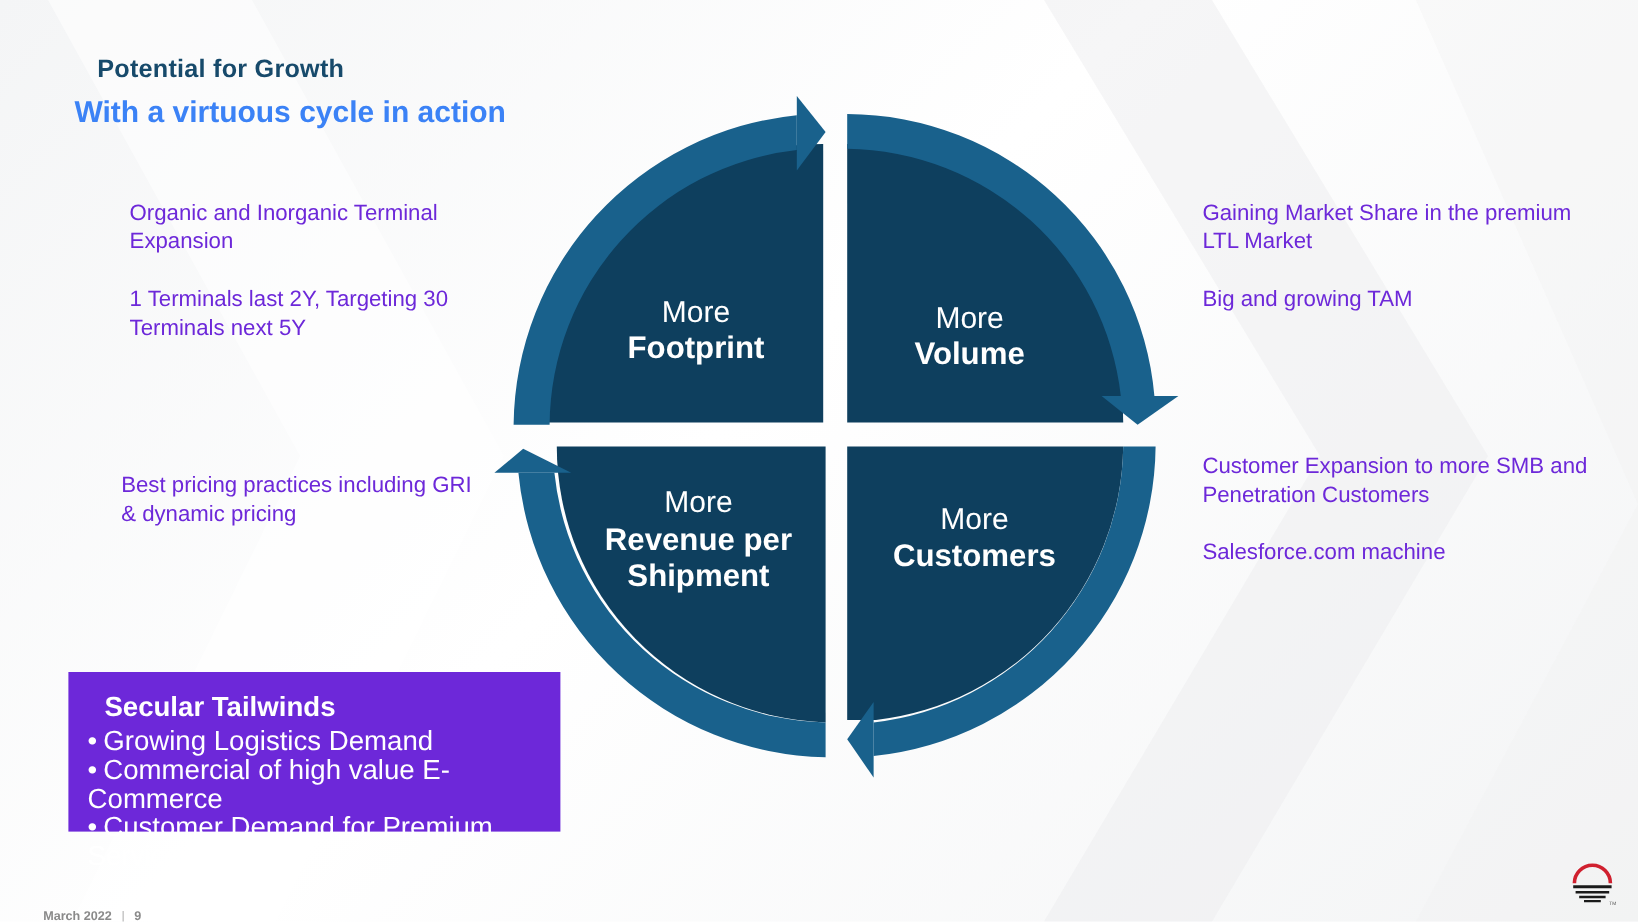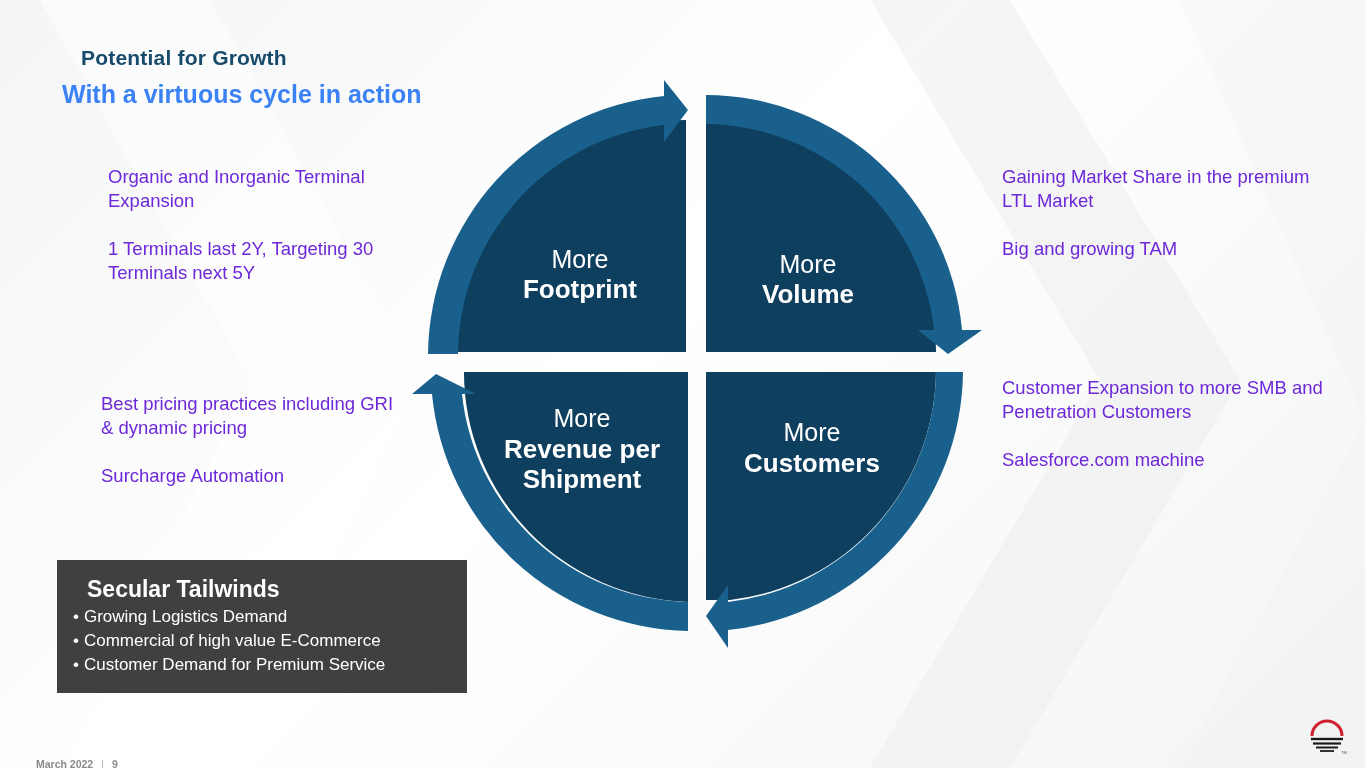--- a/index.html
+++ b/index.html
@@ -27,26 +27,26 @@
   #note-br { left: 1002px; top: 376px; width: 330px; }
   #note-bl { left: 101px; top: 392px; width: 300px; }
 
   #cycle { position: absolute; left: 0; top: 0; width: 1365px; height: 768px; }
   .q-label { fill: #ffffff; font-family: "Liberation Sans", sans-serif; text-anchor: middle; }
   .q-more { font-size: 25px; }
   .q-main { font-size: 26px; font-weight: bold; }
 
   .tailwinds {
     position: absolute; left: 57px; top: 560px; width: 410px; height: 133px;
-    background: #404040; color: #ffffff; box-sizing: border-box;
+    background: #6d28d9; color: #ffffff; box-sizing: border-box;
     padding: 16px 0 0 30px;
   }
   .tailwinds h3 { margin: 0 0 2px 0; font-size: 23px; font-weight: bold; }
   .tailwinds ul { list-style: none; margin: 0; padding: 0; }
-  .tailwinds li { font-size: 17px; line-height: 24px; margin-left: -14px; }
+  .tailwinds li { font-size: 23px; line-height: 24px; margin-left: -14px; }
   .tailwinds li::before { content: "\2022"; margin-right: 5px; }
 
   .footer {
     position: absolute; left: 36px; top: 758px;
     font-size: 10.5px; font-weight: bold; color: #8a8a8a;
   }
   .footer .sep { font-weight: normal; color: #b0b0b0; margin: 0 8px; }
   .logo { position: absolute; left: 1307px; top: 718px; width: 40px; height: 40px; }
 </style>
 </head>
@@ -104,21 +104,20 @@
 <div class="note" id="note-tr">
   <p>Gaining Market Share in the premium LTL Market</p>
   <p>Big and growing TAM</p>
 </div>
 <div class="note" id="note-br">
   <p>Customer Expansion to more SMB and Penetration Customers</p>
   <p>Salesforce.com machine</p>
 </div>
 <div class="note" id="note-bl">
   <p>Best pricing practices including GRI &amp; dynamic pricing</p>
-  <p>Surcharge Automation</p>
 </div>
 
 <div class="tailwinds">
   <h3>Secular Tailwinds</h3>
   <ul>
     <li>Growing Logistics Demand</li>
     <li>Commercial of high value E-Commerce</li>
     <li>Customer Demand for Premium Service</li>
   </ul>
 </div>

